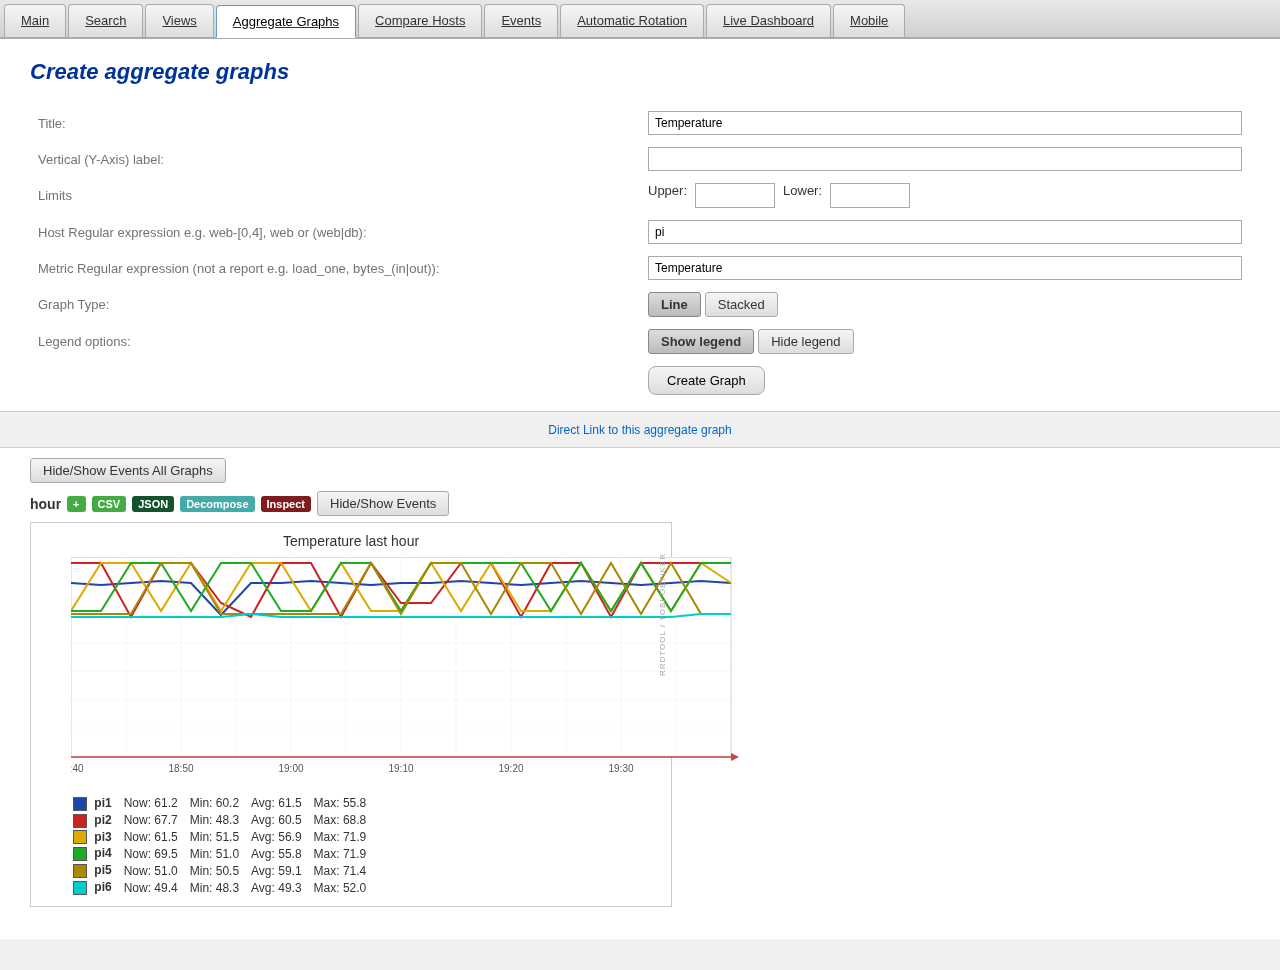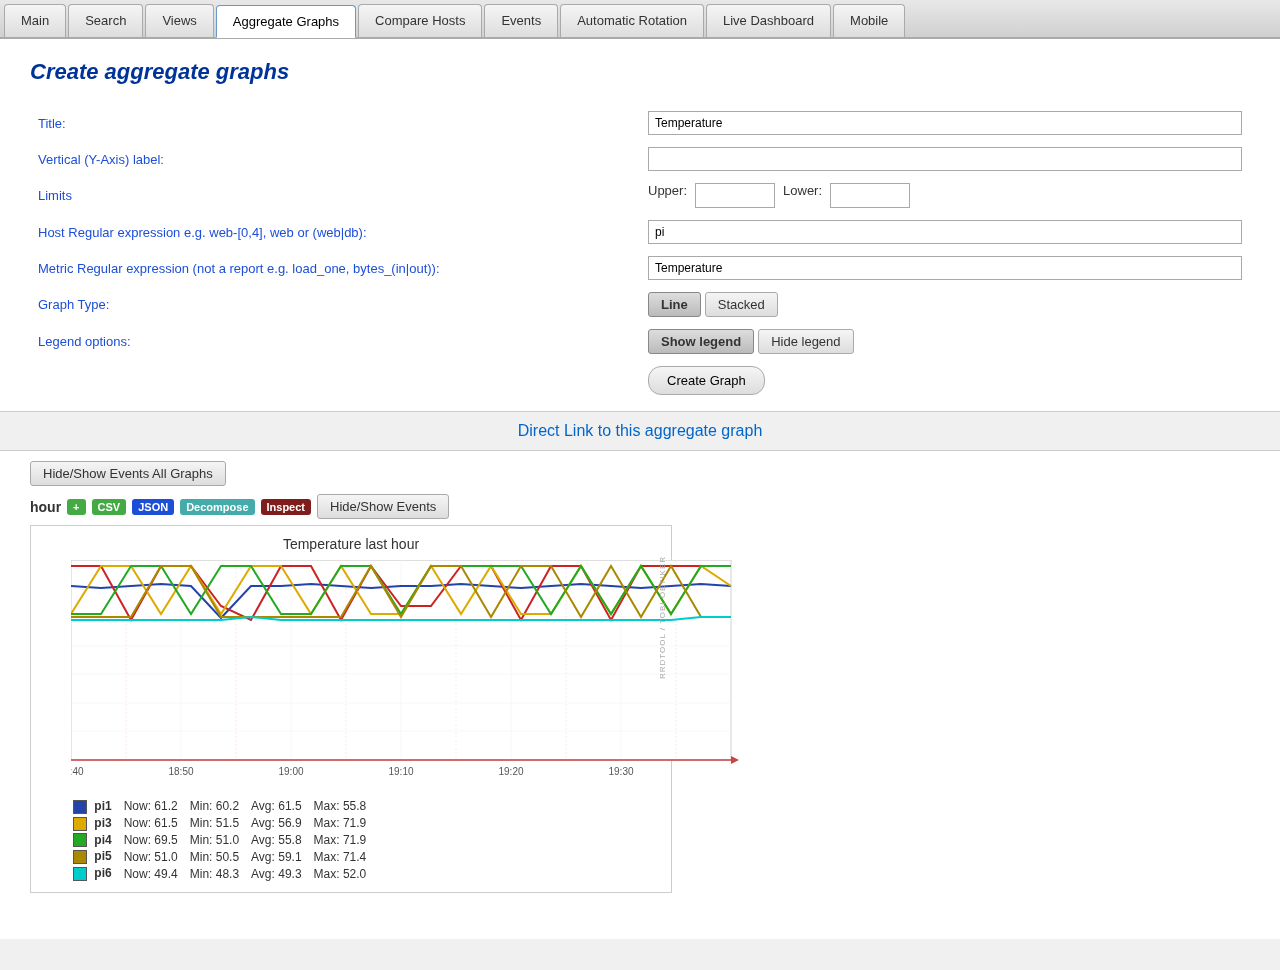--- a/index.html
+++ b/index.html
@@ -5,20 +5,21 @@
     * { box-sizing: border-box; margin: 0; padding: 0; }
     body { font-family: Arial, sans-serif; font-size: 13px; background: #f0f0f0; color: #333; }
 
     
     .nav-tabs {
       display: flex;
       background: linear-gradient(to bottom, #e8e8e8, #d0d0d0);
       border-bottom: 2px solid #aaa;
       padding: 0 4px;
       padding-top: 4px;
+      text-decoration: underline;
     }
     .nav-tab {
       padding: 8px 16px;
       cursor: pointer;
       border: 1px solid #aaa;
       border-bottom: none;
       background: linear-gradient(to bottom, #f5f5f5, #ddd);
       margin-right: 2px;
       border-radius: 4px 4px 0 0;
       font-size: 13px;
@@ -56,21 +57,21 @@
       width: 100%;
       border-collapse: collapse;
       margin-bottom: 10px;
     }
     .form-table td {
       padding: 6px 8px;
       vertical-align: middle;
     }
     .form-label {
       width: 50%;
-      color: #1d4ed8;
+      color: #737373;
       font-size: 13px;
     }
     .form-value {
       width: 50%;
     }
     .form-input {
       width: 100%;
       padding: 4px 6px;
       border: 1px solid #aaa;
       font-size: 12px;
@@ -110,35 +111,35 @@
     .btn-group {
       display: flex;
       gap: 4px;
     }
     .create-graph-btn {
       padding: 6px 18px;
       border: 1px solid #aaa;
       background: linear-gradient(to bottom, #f5f5f5, #ddd);
       cursor: pointer;
       font-size: 13px;
-      border-radius: 13px;
+      border-radius: 8px;
     }
 
     
     .direct-link-bar {
       background: #f0f0f0;
       border-top: 1px solid #ccc;
       border-bottom: 1px solid #ccc;
       padding: 10px;
       text-align: center;
       margin: 10px -30px;
     }
     .direct-link {
       color: #0066cc;
-      font-size: 16px;
+      font-size: 12px;
       cursor: pointer;
       text-decoration: none;
     }
 
     
     .graph-section {
       margin-top: 10px;
     }
     .hide-show-all-btn {
       margin-bottom: 8px;
@@ -156,21 +157,21 @@
     }
     .badge {
       padding: 2px 6px;
       border-radius: 3px;
       font-size: 11px;
       font-weight: bold;
       color: white;
       cursor: pointer;
     }
     .badge-green { background: #44aa44; }
-    .badge-blue { background: #1d4ed8; }
+    .badge-blue { background: #14532d; }
     .badge-teal { background: #44aaaa; }
     .badge-gray { background: #7f1d1d; }
 
     
     .graph-container {
       border: 1px solid #ccc;
       background: white;
       padding: 10px;
       position: relative;
       width: 642px;
@@ -373,20 +374,30 @@
         <span class="legend-color" style="background:#2244aa;"></span>
         <strong>pi1</strong>
       </td>
       <td>Now: 61.2</td>
       <td>Min: 60.2</td>
       <td>Avg: 61.5</td>
       <td>Max: 55.8</td>
     </tr>
             <tr>
       <td>
+        <span class="legend-color" style="background:#cc2222;"></span>
+        <strong>pi2</strong>
+      </td>
+      <td>Now: 67.7</td>
+      <td>Min: 48.3</td>
+      <td>Avg: 60.5</td>
+      <td>Max: 68.8</td>
+    </tr>
+            <tr>
+      <td>
         <span class="legend-color" style="background:#ddaa00;"></span>
         <strong>pi3</strong>
       </td>
       <td>Now: 61.5</td>
       <td>Min: 51.5</td>
       <td>Avg: 56.9</td>
       <td>Max: 71.9</td>
     </tr>
             <tr>
       <td>

